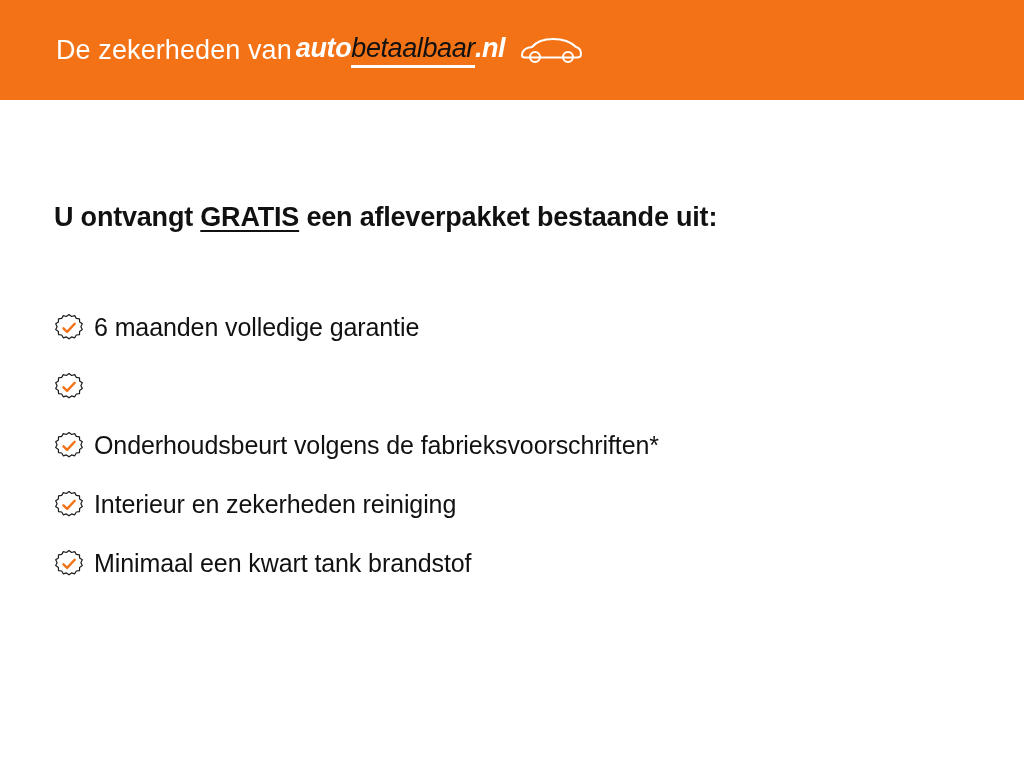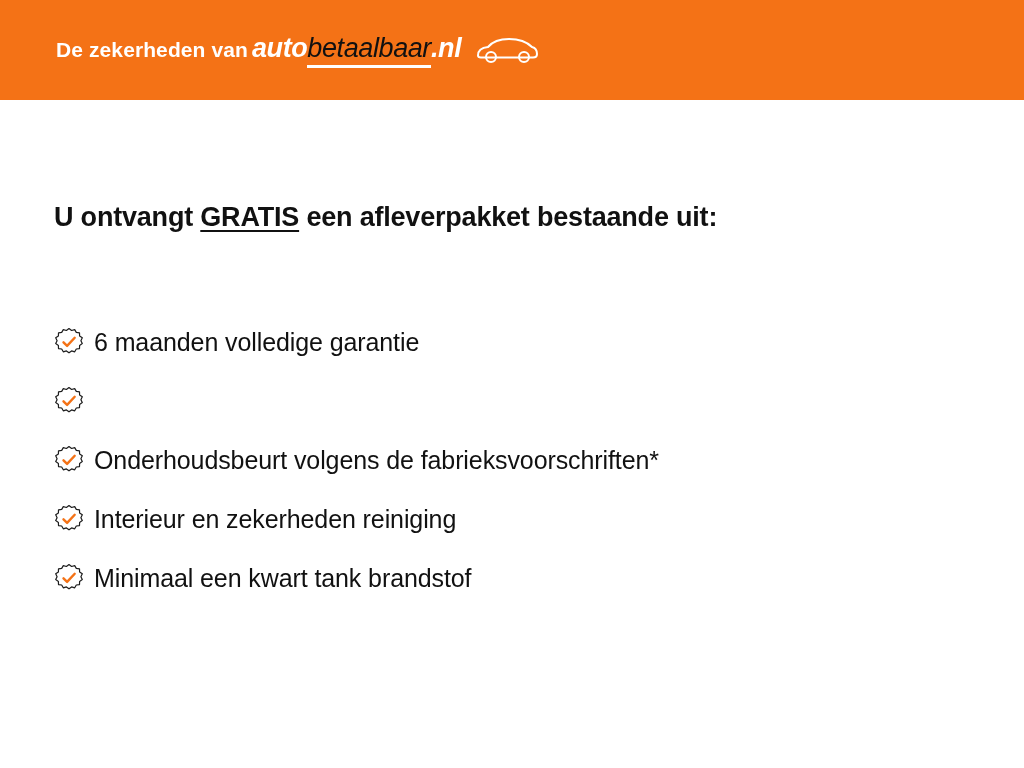--- a/index.html
+++ b/index.html
@@ -26,22 +26,22 @@
     display: flex;
     align-items: center;
   }
   .header-inner {
     display: flex;
     align-items: center;
     margin-left: 56px;
   }
   .header-title {
     color: #ffffff;
-    font-size: 21px;
-    font-weight: 700;
+    font-size: 27px;
+    font-weight: 400;
     letter-spacing: 0.1px;
     white-space: nowrap;
   }
   .brand-wrap {
     display: inline-flex;
     align-items: baseline;
     margin-left: 4px;
     position: relative;
   }
   .brand-auto {
@@ -99,21 +99,21 @@
   }
 
   .list {
     position: absolute;
     left: 54px;
     top: 198px;
     width: 900px;
   }
   .list-item {
     display: flex;
-    align-items: flex-end;
+    align-items: center;
     height: 59px;
   }
   .check-badge {
     width: 30px;
     height: 30px;
     flex: 0 0 30px;
     position: relative;
     margin-right: 10px;
   }
   .item-label {

